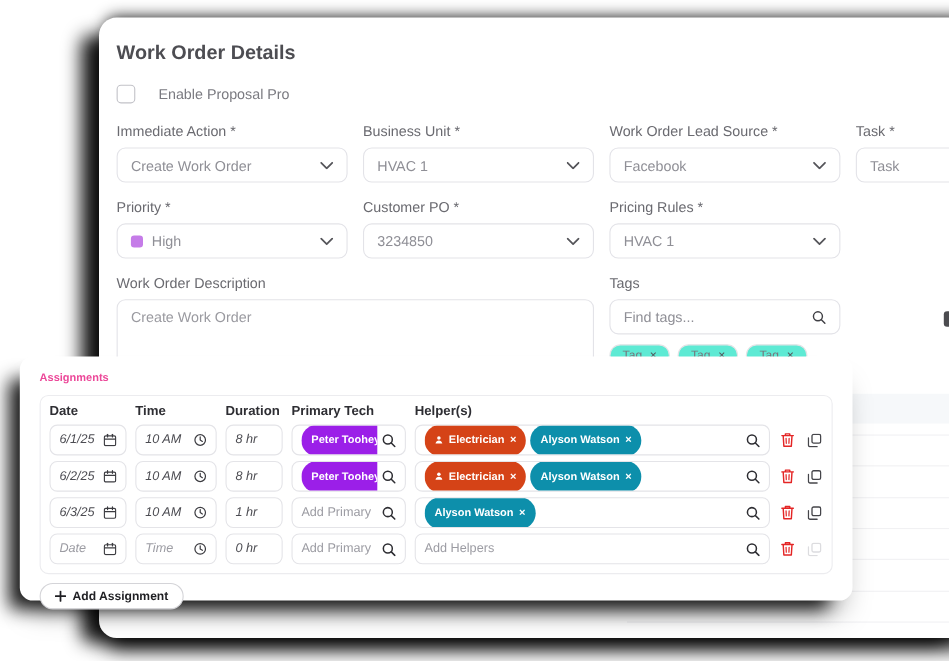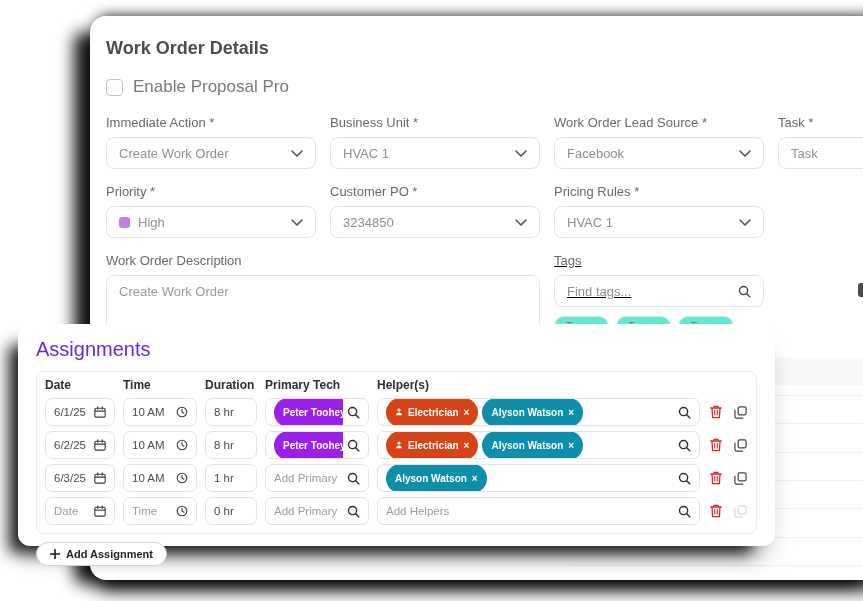--- a/index.html
+++ b/index.html
@@ -13,21 +13,21 @@
     position:absolute;left:90px;top:16px;width:800px;height:564px;
     background:#fff;border-radius:16px;z-index:1;
     box-shadow:-22px 10px 16px -6px rgba(0,0,0,0.92),
                0 -7px 14px -7px rgba(0,0,0,0.9),
                0 18px 18px -8px rgba(0,0,0,0.88);
   }
   .wo-inner{padding:14px 16px 0 16px;position:relative;}
   .wo-title{font-size:18px;font-weight:700;color:#4d4d52;margin:8px 0 18px 0;}
   .cb-row{display:flex;align-items:center;gap:10px;margin-bottom:18px;}
   .checkbox{width:15px;height:15px;border:1.5px solid #c2c2c8;border-radius:4px;background:#fff;flex:0 0 auto;}
-  .cb-label{font-size:17px;color:#7a7a80;}
+  .cb-label{font-size:13px;color:#7a7a80;margin-left:11px;}
   .form-grid{display:grid;grid-template-columns:210px 210px 210px 210px;column-gap:14px;row-gap:15px;}
   .fld-label{display:block;font-size:13px;color:#6a6a70;margin-bottom:7px;}
   .box{
     height:32px;border:1px solid #e3e3e8;border-radius:8px;background:#fff;
     display:flex;align-items:center;justify-content:space-between;
     padding:0 12px;font-size:13px;color:#8f8f96;box-sizing:border-box;
   }
   .box .lead{display:flex;align-items:center;gap:8px;}
   .swatch{width:11px;height:11px;border-radius:3px;display:inline-block;}
   input.box{width:100%;outline:none;}
@@ -50,33 +50,33 @@
   .bg-line{height:0;border-top:1px solid #f1f1f3;position:absolute;left:0;right:0;}
   
   .edge-sliver{position:absolute;right:0;top:283px;width:5px;height:14px;background:#4c4c50;border-radius:3px 0 0 3px;z-index:2;}
   
   .asg-card{
     position:absolute;left:18px;top:324px;width:757px;height:222px;box-sizing:border-box;
     background:#fff;border-radius:12px;z-index:5;padding:10px 18px 12px;
     box-shadow:-16px 14px 16px -7px rgba(0,0,0,0.9),
                0 18px 26px -10px rgba(0,0,0,0.35);
   }
-  .asg-title{font-size:20px;font-weight:400;color:#6d28d9;margin:4px 0 10px 0;}
+  .asg-title{font-size:10px;font-weight:700;color:#ec4899;margin:4px 0 10px 0;}
   .atable{border:1px solid #ececef;border-radius:8px;padding:0 8px 8px;box-sizing:border-box;}
   .agrid{display:grid;grid-template-columns:70px 74px 52px 104px 1fr 16px 16px;column-gap:8px;align-items:center;}
   .ahead{height:26px;font-size:12px;font-weight:700;color:#2e2e33;}
   .ahead span{white-space:nowrap;}
   .arow{margin-bottom:5px;}
   .arow:last-child{margin-bottom:0;}
   .cell{
     height:28px;border:1px solid #e4e4e8;border-radius:7px;background:#fff;box-sizing:border-box;
     display:flex;align-items:center;justify-content:space-between;gap:4px;
     padding:0 8px;font-size:11.5px;color:#4c4c52;overflow:hidden;
   }
-  .cell .val{white-space:nowrap;}
+  .cell .val{white-space:nowrap;font-style:italic;}
   .cell .val.ph,.cell .phtxt{color:#9c9ca3;}
   .pillbox{display:flex;align-items:center;gap:4px;flex:1;min-width:0;overflow:hidden;}
   .pill{
     display:inline-flex;align-items:center;gap:5px;height:29px;border-radius:999px;
     padding:0 9px;font-size:10px;font-weight:700;color:#fff;white-space:nowrap;flex:0 0 auto;
   }
   .pill.purple{background:var(--purple-pill,#9B1FE8);}
   .pill.red{background:var(--red-pill,#D54317);}
   .pill.teal{background:var(--teal-pill,#0D8FAB);}
   .pill .x{font-size:10px;font-weight:700;}
@@ -190,21 +190,21 @@
             </span>
         </div>
       </div>
       <div></div>
 
       <div style="grid-column:1 / span 2;">
         <span class="fld-label">Work Order Description</span>
         <textarea class="desc-area" style="">Create Work Order</textarea>
         <div class="char-counter">0/000</div>
       </div>
-      <div style="grid-column:3;text-decoration:underline;">
+      <div style="grid-column:3;">
         <span class="fld-label">Tags</span>
         <div class="box">
           <span class="val">Find tags...</span>
           <span>
               <svg width="13" height="13" viewBox="0 0 14 14">
                 <circle cx="6" cy="6" r="4.4" fill="none" stroke="#3f3f44" stroke-width="1.4"></circle>
                 <line x1="9.4" y1="9.4" x2="12.8" y2="12.8" stroke="#3f3f44" stroke-width="1.4" stroke-linecap="round"></line>
               </svg>
             </span>
         </div>

